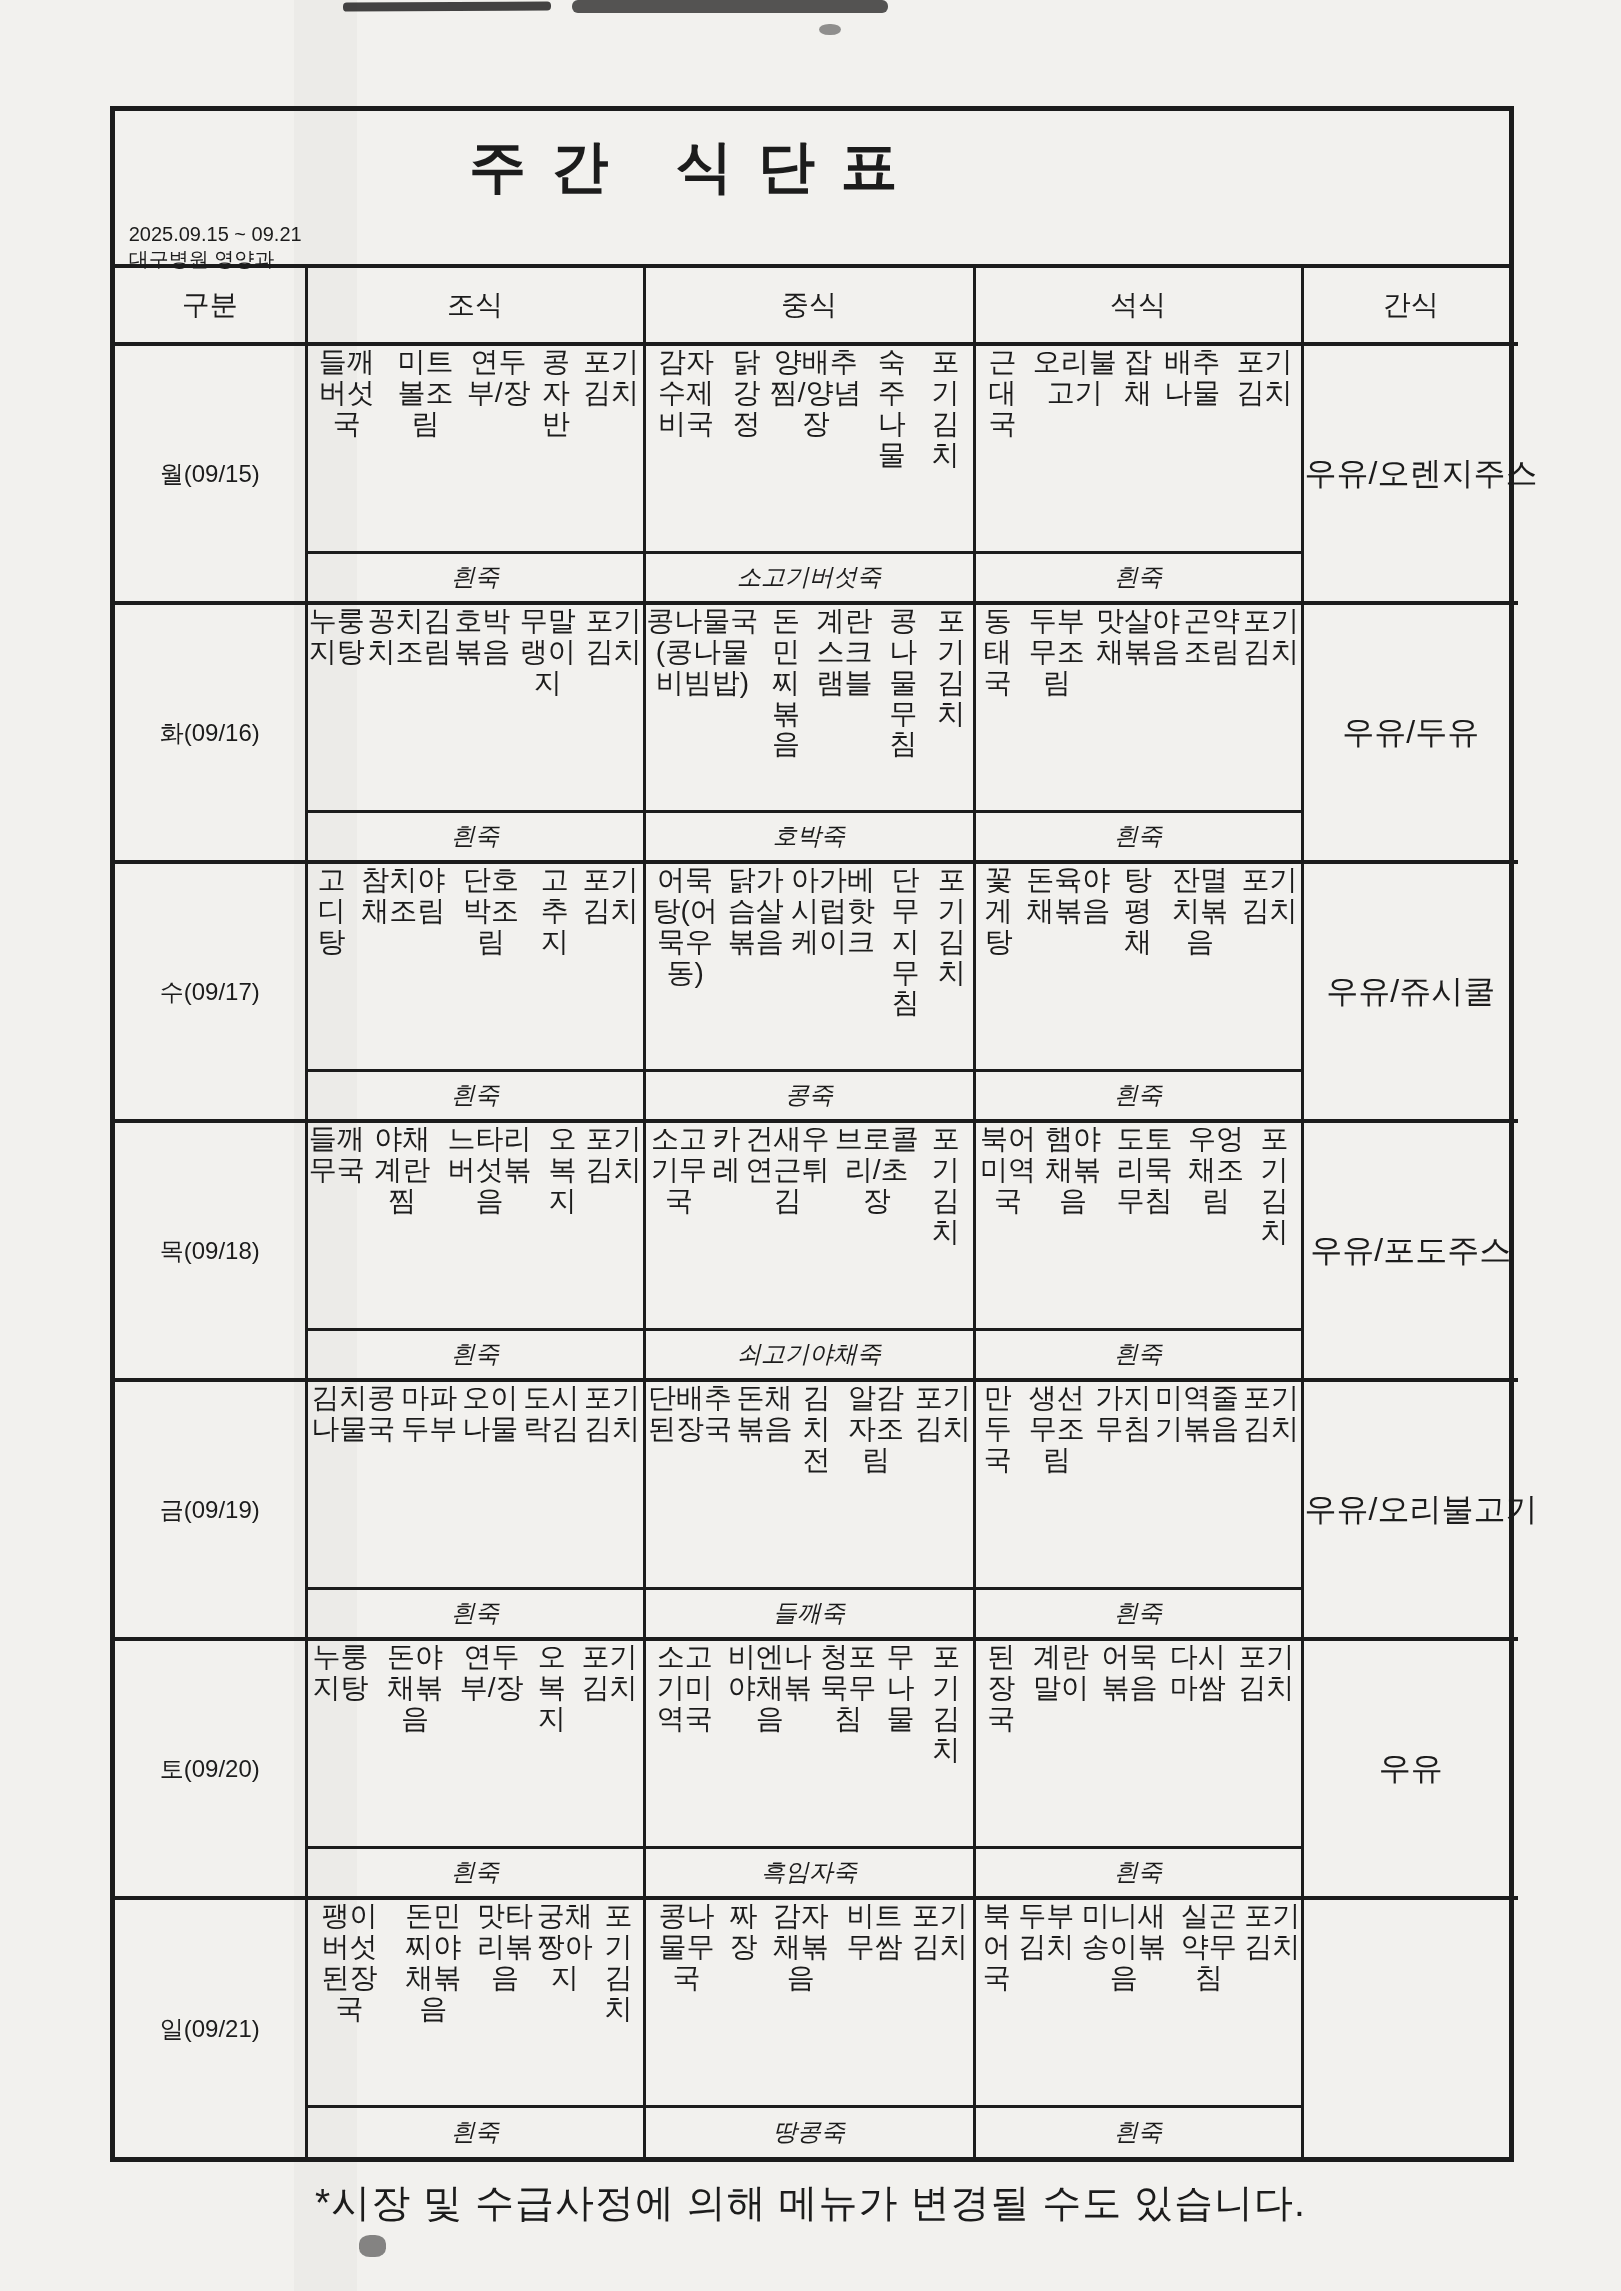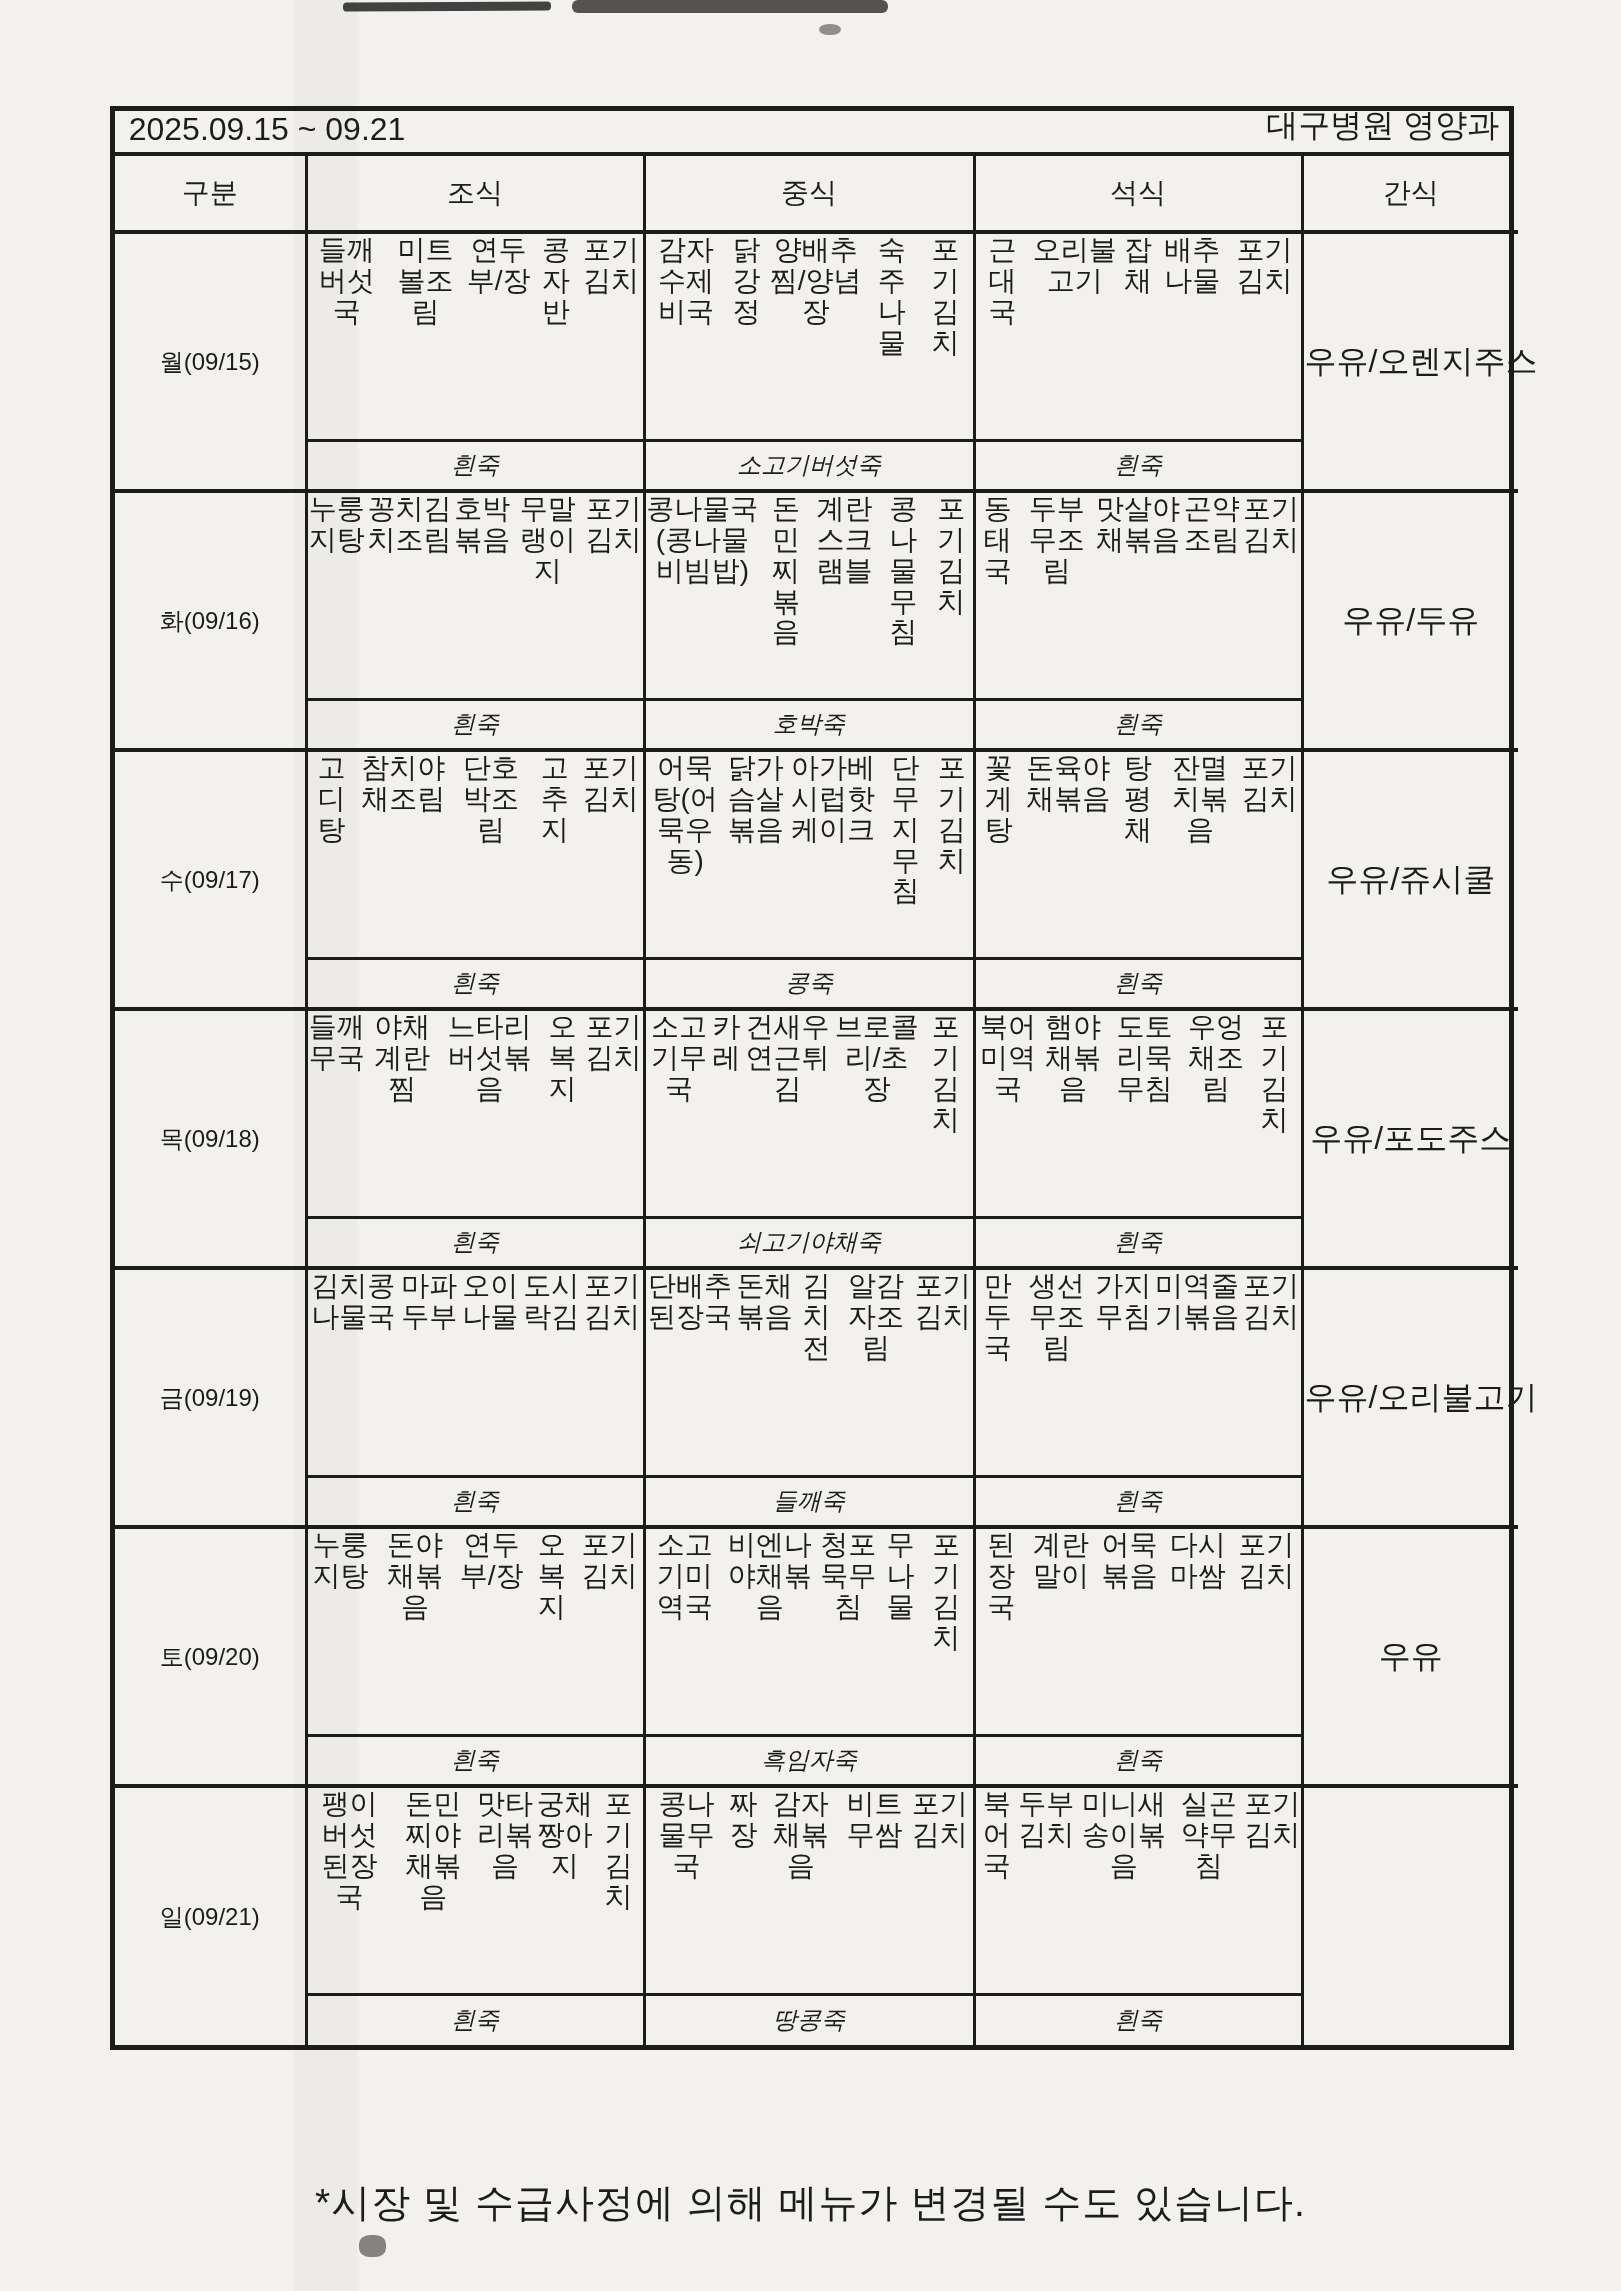--- a/index.html
+++ b/index.html
@@ -31,24 +31,25 @@
     font-size: 57px;
     font-weight: bold;
     letter-spacing: 25.5px;
     white-space: nowrap;
     transform: translateX(-116px);
   }
   .meta-row {
     height: 45px;
     display: flex;
     justify-content: space-between;
-    align-items: flex-end;
+    align-items: flex-start;
     padding: 0 9.8px 3.9px 13.7px;
     border-bottom: 4.9px solid #1c1c1c;
-    font-size: 32px;
+    font-size: 20px;
+    flex-direction: column;
   }
 
   table { width: 100%; border-collapse: collapse; border-style: hidden; table-layout: fixed; }
   col.c-day   { width: 191px; }
   col.c-brk   { width: 338px; }
   col.c-lun   { width: 330px; }
   col.c-din   { width: 328px; }
   col.c-snk   { width: 216px; }
 
   th, td { border: 3.9px solid #1c1c1c; }
@@ -86,20 +87,23 @@
 </head>
 <body>
 
 <div class="artifact streak-a"></div>
 <div class="artifact streak-b"></div>
 <div class="artifact blob-a"></div>
 <div class="artifact blob-b"></div>
 <div class="scan-band"></div>
 
 <div class="sheet">
+  <div class="title-wrap">
+    <div class="title">주간 식단표</div>
+  </div>
   <div class="meta-row">
     <span>2025.09.15 ~ 09.21</span>
     <span>대구병원 영양과</span>
   </div>
   <table>
     <colgroup>
       <col class="c-day">
         <col class="c-brk">
         <col class="c-lun">
         <col class="c-din">

